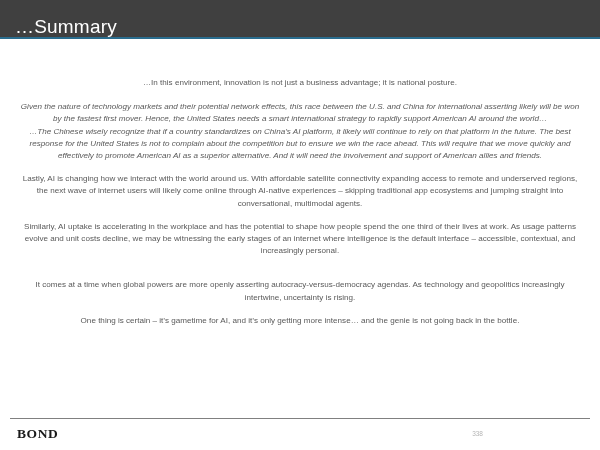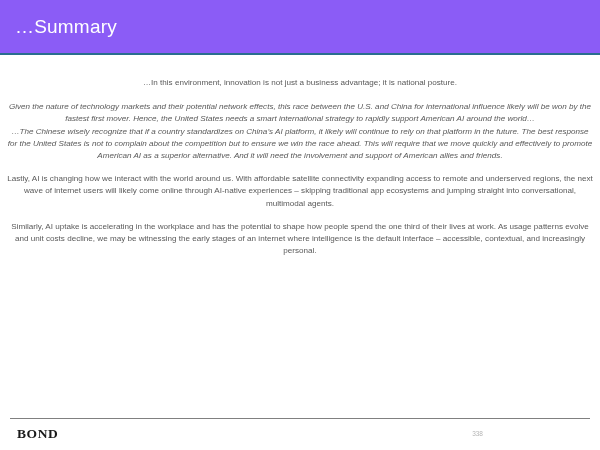--- a/index.html
+++ b/index.html
@@ -14,22 +14,22 @@
     overflow: hidden;
     position: relative;
   }
 
   
   .header-bar {
     position: absolute;
     top: 0;
     left: 0;
     width: 600px;
-    height: 55px;
-    background: #8b5cf6;
+    height: 39px;
+    background: #404040;
     box-sizing: border-box;
   }
   .header-bar::after {
     content: "";
     position: absolute;
     left: 0;
     bottom: 0;
     width: 100%;
     height: 2px;
     background: #2a6d8e;
@@ -45,21 +45,21 @@
     line-height: 1;
   }
 
   
   .body-area {
     position: absolute;
     top: 55px;
     left: 0;
     width: 600px;
     height: 363px;
-    padding: 0 6px;
+    padding: 0 18px;
     box-sizing: border-box;
   }
 
   .para {
     text-align: center;
     color: #595959;
     font-size: 8.1px;
     line-height: 12.2px;
     margin: 0;
   }
@@ -116,40 +116,42 @@
 
 <div class="body-area">
 
   <div class="gap-lg"></div>
 
   <p class="para">…In this environment, innovation is not just a business advantage; it is national posture.</p>
 
   <div class="gap-md"></div>
 
 
-  <p class="para italic">Given the nature of technology markets and their potential network effects, this race between the U.S. and China for international influence likely will be won by the fastest first mover. Hence, the United States needs a smart international strategy to rapidly support American AI around the world…</p>
+  <p class="para italic">Given the nature of technology markets and their potential network effects, this race between the U.S. and China for international asserting likely will be won by the fastest first mover. Hence, the United States needs a smart international strategy to rapidly support American AI around the world…</p>
 
   <p class="para italic">…The Chinese wisely recognize that if a country standardizes on China’s AI platform, it likely will continue to rely on that platform in the future. The best response for the United States is not to complain about the competition but to ensure we win the race ahead. This will require that we move quickly and effectively to promote American AI as a superior alternative. And it will need the involvement and support of American allies and friends.</p>
 
   <div class="gap-sm"></div>
 
   <p class="para">Lastly, AI is changing how we interact with the world around us. With affordable satellite connectivity expanding access to remote and underserved regions, the next wave of internet users will likely come online through AI-native experiences – skipping traditional app ecosystems and jumping straight into conversational, multimodal agents.</p>
 
   <div class="gap-sm"></div>
 
   <p class="para">Similarly, AI uptake is accelerating in the workplace and has the potential to shape how people spend the one third of their lives at work. As usage patterns evolve and unit costs decline, we may be witnessing the early stages of an internet where intelligence is the default interface – accessible, contextual, and increasingly personal.</p>
 
   <div class="gap-sm"></div>
 
 
   <div class="gap-sm"></div>
 
+  <p class="para">It comes at a time when global powers are more openly asserting autocracy-versus-democracy agendas. As technology and geopolitics increasingly intertwine, uncertainty is rising.</p>
 
   <div class="gap-sm"></div>
 
+  <p class="para">One thing is certain – it’s gametime for AI, and it’s only getting more intense… and the genie is not going back in the bottle.</p>
 
 </div>
 
 <div class="footer">
   <div class="footer-rule"></div>
   <div class="brand-logo">BOND</div>
   <div class="page-number">338</div>
 </div>
 
 </body></html>

